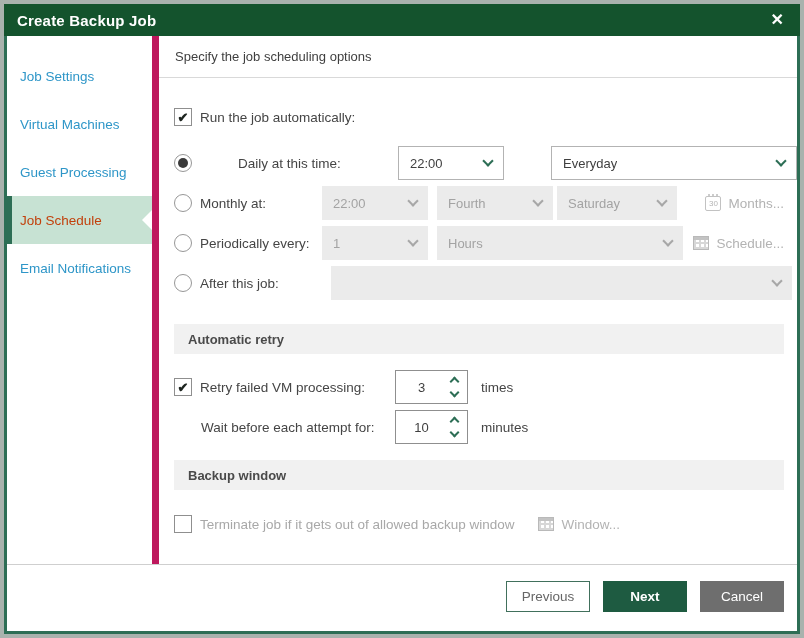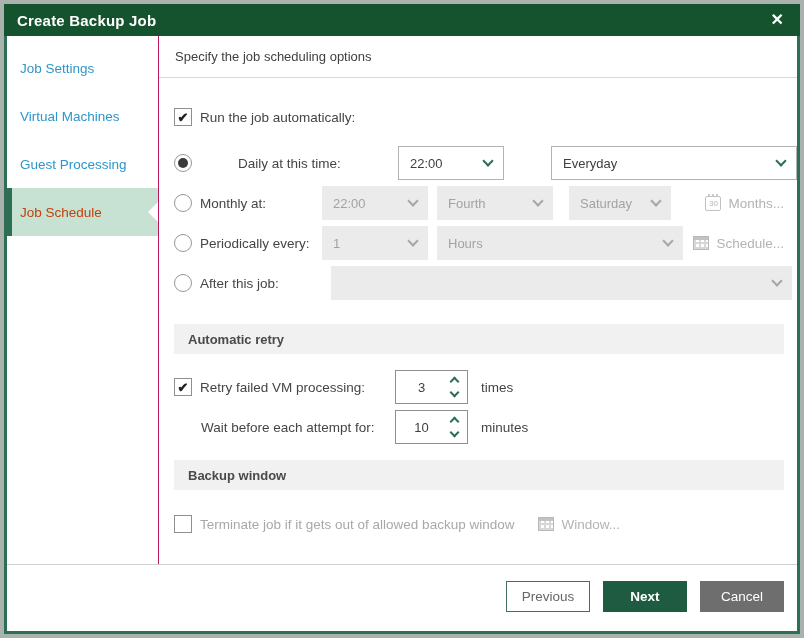--- a/index.html
+++ b/index.html
@@ -22,21 +22,21 @@
     display:flex; align-items:center; padding:0 13px;
     margin:0 -3px; 
   }
   .titlebar .title { font-size:15px; font-weight:bold; letter-spacing:.2px; }
   .titlebar .close {
     margin-left:auto; font-size:16px; font-weight:bold; line-height:1;
     cursor:pointer; padding:2px 3px;
   }
   
   .bodywrap { flex:1; display:flex; min-height:0; }
-  .sidebar { flex:none; width:152px; border-right:1px solid #be185d; padding-top:8px; }
+  .sidebar { flex:none; width:152px; border-right:7px solid #be185d; padding-top:16px; }
   .side-item {
     height:48px; display:flex; align-items:center; padding-left:13px;
     font-size:13.5px; color:#2e96c8; cursor:pointer; position:relative;
   }
   .side-item.active {
     background:#c7e2d3; color:#c2410c;
     border-left:5px solid #2d6e55; padding-left:8px;
   }
   .side-item.active::after {
     content:""; position:absolute; right:0; top:50%; margin-top:-10px;
@@ -84,21 +84,21 @@
   .dd .chev { margin-left:auto; }
   .dd .val { white-space:nowrap; overflow:hidden; }
   
   .run-row { margin-top:29px; height:20px; display:flex; align-items:center; }
   .srow { margin-top:6px; height:34px; display:flex; align-items:center; }
   .srow.first { margin-top:19px;gap:38px; }
   .srow .lbl { width:122px; flex:none; }
   .c1 { width:106px; margin-left:0; }
   .c2 { width:246px; margin-left:9px; }
   .c2a { width:116px; margin-left:9px;gap:16px; }
-  .c2b { width:102px; margin-left:16px; }
+  .c2b { width:120px; margin-left:4px; }
   .cwide { width:461px; margin-left:9px; }
   .action {
     margin-left:auto; display:flex; align-items:center; gap:7px;
     font-size:13.5px; color:#b3b3b3; white-space:nowrap;
   }
   
   .calico {
     flex:none; width:16px; height:15px; border:1px solid #c2c2c2; border-radius:2px;
     position:relative; font-size:8px; color:#b5b5b5;
     display:flex; align-items:center; justify-content:center; background:#fff;
@@ -168,20 +168,23 @@
         <span>Job Settings</span>
       </div>
       <div class="side-item">
         <span>Virtual Machines</span>
       </div>
       <div class="side-item">
         <span>Guest Processing</span>
       </div>
       <div class="side-item active">
         <span>Job Schedule</span>
+      </div>
+      <div class="side-item">
+        <span>Email Notifications</span>
       </div>
     </div>
 
     <div class="main">
       <div class="main-header">Specify the job scheduling options</div>
 
       <div class="content">
 
         <div class="run-row">
           <span class="cb">✔</span>

